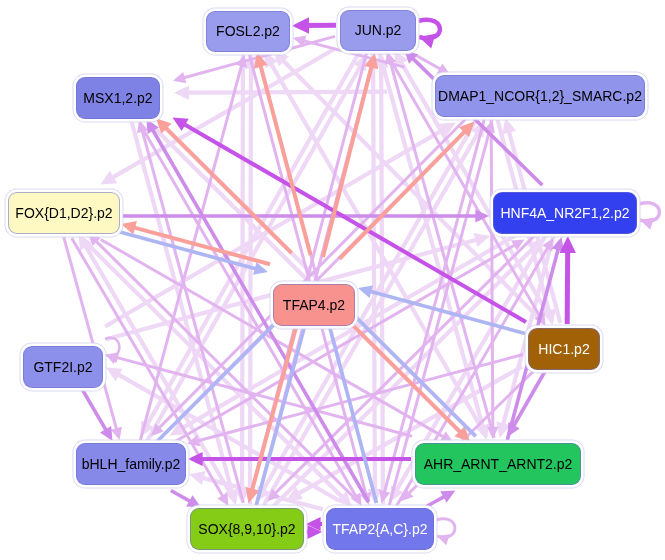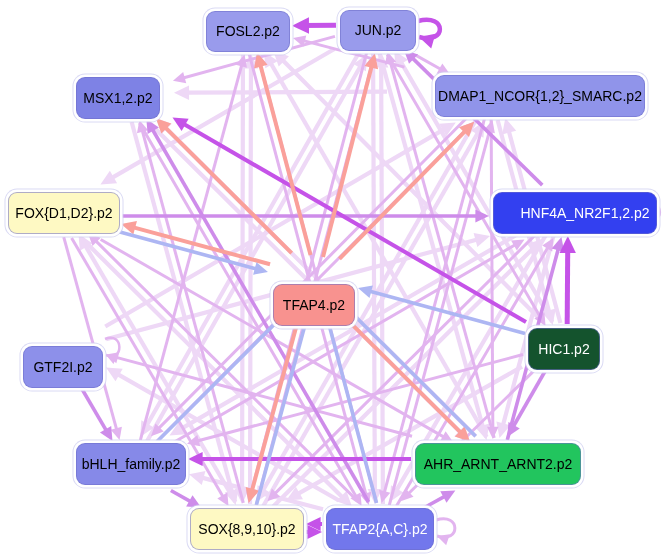--- a/index.html
+++ b/index.html
@@ -218,38 +218,38 @@
       </div>
       <div class="node" style="left: 76px; top: 77px; width: 82px; height: 40px; background: rgb(126, 130, 229);">
         <span>MSX1,2.p2</span>
       </div>
       <div class="node" style="left: 391px; top: 75px; width: 208px; height: 40px; background: rgb(144, 148, 234); margin-left: 44px;">
         <span>DMAP1_NCOR{1,2}_SMARC.p2</span>
       </div>
       <div class="node" style="left: 8px; top: 192px; width: 110px; height: 40px; background: #fef9c3;">
         <span>FOX{D1,D2}.p2</span>
       </div>
-      <div class="node light-text" style="left: 493px; top: 192px; width: 142px; height: 40px; background: rgb(51, 64, 240); padding-left: 20px;">
+      <div class="node light-text" style="left: 493px; top: 192px; width: 142px; height: 40px; background: rgb(51, 64, 240);">
         <span>HNF4A_NR2F1,2.p2</span>
       </div>
       <div class="node" style="left: 273px; top: 260px; width: 80px; height: 40px; background: rgb(248, 146, 143); margin-top: 24px;">
         <span>TFAP4.p2</span>
       </div>
       <div class="node" style="left: 23px; top: 327px; width: 78px; height: 40px; background: rgb(141, 144, 234); margin-top: 19px;">
         <span>GTF2I.p2</span>
       </div>
-      <div class="node light-text" style="left: 528px; top: 328px; width: 70px; height: 40px; background: #14532d;">
+      <div class="node light-text" style="left: 528px; top: 328px; width: 70px; height: 40px; background: #a16207;">
         <span>HIC1.p2</span>
       </div>
       <div class="node" style="left: 76px; top: 443px; width: 108px; height: 40px; background: rgb(134, 137, 232);">
         <span>bHLH_family.p2</span>
       </div>
       <div class="node" style="left: 415px; top: 443px; width: 164px; height: 40px; background: #22c55e;">
         <span>AHR_ARNT_ARNT2.p2</span>
       </div>
-      <div class="node" style="left: 190px; top: 508px; width: 112px; height: 40px; background: #fef9c3;">
+      <div class="node" style="left: 190px; top: 508px; width: 112px; height: 40px; background: #84cc16;">
         <span>SOX{8,9,10}.p2</span>
       </div>
       <div class="node light-text" style="left: 326px; top: 508px; width: 106px; height: 40px; background: rgb(114, 119, 236);">
         <span>TFAP2{A,C}.p2</span>
       </div>
     </div>
 </div>
 
 </body></html>

